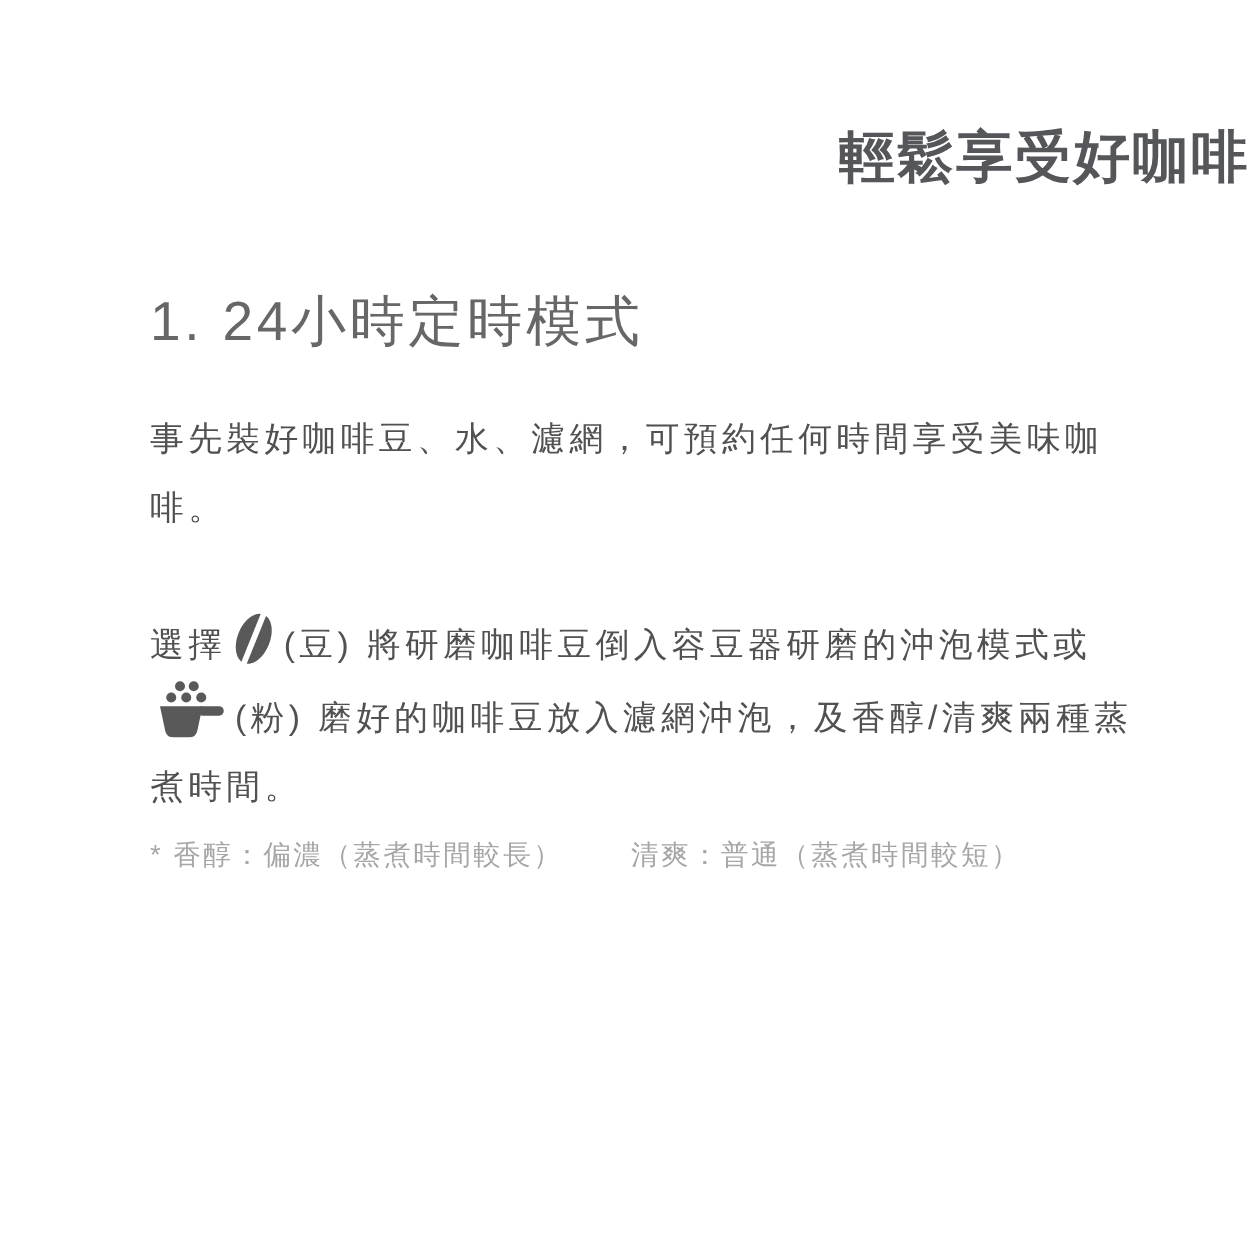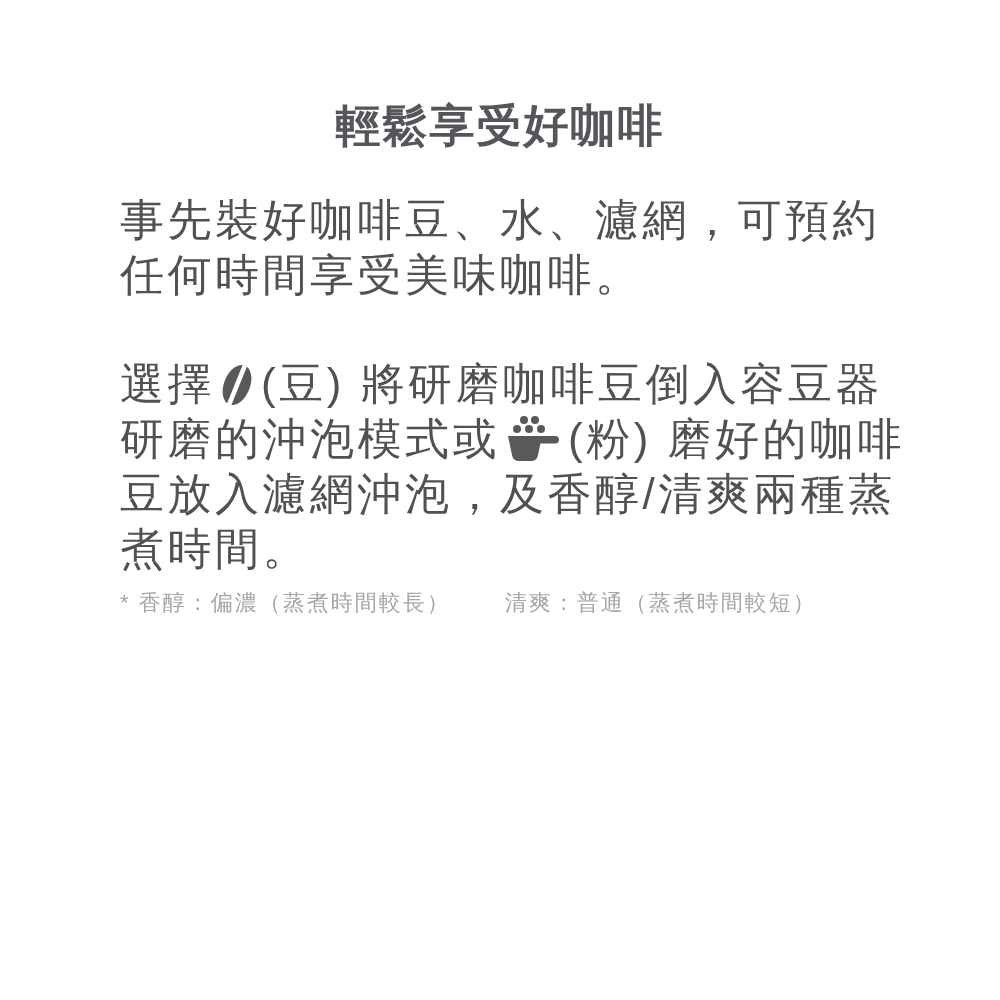--- a/index.html
+++ b/index.html
@@ -3,21 +3,21 @@
 <meta charset="utf-8">
 <style>
   html, body { margin: 0; padding: 0; background: #ffffff; }
   body {
     width: 1000px; height: 1000px;
     font-family: "Liberation Sans", "DejaVu Sans", sans-serif;
     overflow: hidden;
   }
   .page { position: relative; width: 1000px; height: 1000px; background: #ffffff; }
 
-  .header { text-align: center; padding-top: 103px; }
+  .header { text-align: right; padding-top: 103px; }
   .title {
     margin: 0; line-height: 1;
     font-size: 45px; font-weight: 700;
     color: #54565a; letter-spacing: 2px;
   }
   .subtitle {
     margin: 60px 0 0 0; line-height: 1;
     font-size: 33px; font-weight: 400;
     color: #636363; letter-spacing: 4px;
   }
@@ -27,21 +27,21 @@
   .section-heading {
     margin: 0; line-height: 1;
     font-size: 44px; font-weight: 400;
     color: #676767; letter-spacing: 3px;
   }
   .section-timer .section-heading { margin-top: 88px; }
   .section-beanpowder .section-heading { margin-top: 100px; }
 
   .body-text {
     margin: 44px 0 0 0;
-    font-size: 44px; font-weight: 400;
+    font-size: 27px; font-weight: 400;
     color: #515151; letter-spacing: 3.5px;
     line-height: 55px;
   }
   .section-beanpowder .body-text { margin-top: 54px; }
 
   .inline-icon { display: inline-block; }
   .icon-bean { width: 34px; height: 46px; vertical-align: -9px; margin: 0 7px 0 5px; }
   .icon-scoop { width: 56px; height: 46px; vertical-align: -7px; margin: 0 8px 0 4px; }
 
   .footnote {
@@ -56,20 +56,21 @@
 
 <div class="page">
 
   <header class="header">
     <h1 class="title">輕鬆享受好咖啡</h1>
   </header>
 
   <div class="content">
 
     <section class="section-timer">
+      <h2 class="section-heading">1. 24小時定時模式</h2>
       <p class="body-text">事先裝好咖啡豆、水、濾網，可預約任何時間享受美味咖啡。</p>
     </section>
 
     <section class="section-beanpowder">
       <p class="body-text">
         <span>選擇</span><svg class="inline-icon icon-bean" viewBox="0 0 34 46" aria-hidden="true">
           <g transform="rotate(22 17 23)">
             <ellipse cx="17" cy="23" rx="13" ry="21" fill="#595959"></ellipse>
             <rect x="14.7" y="-2" width="4.6" height="50" fill="#ffffff"></rect>
           </g>

